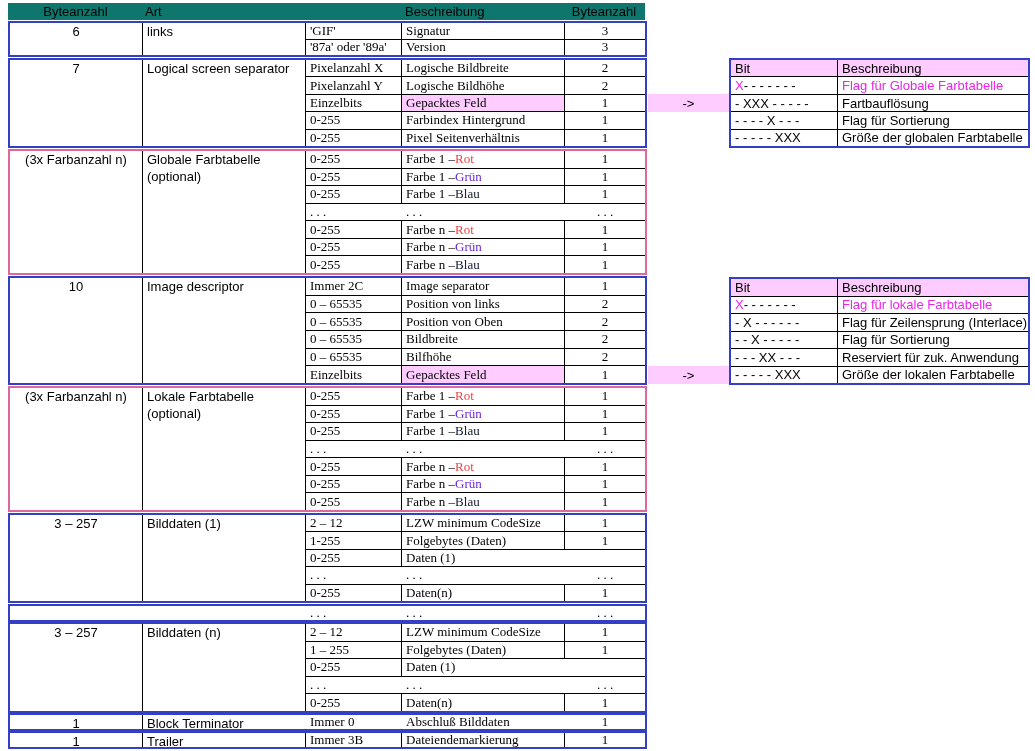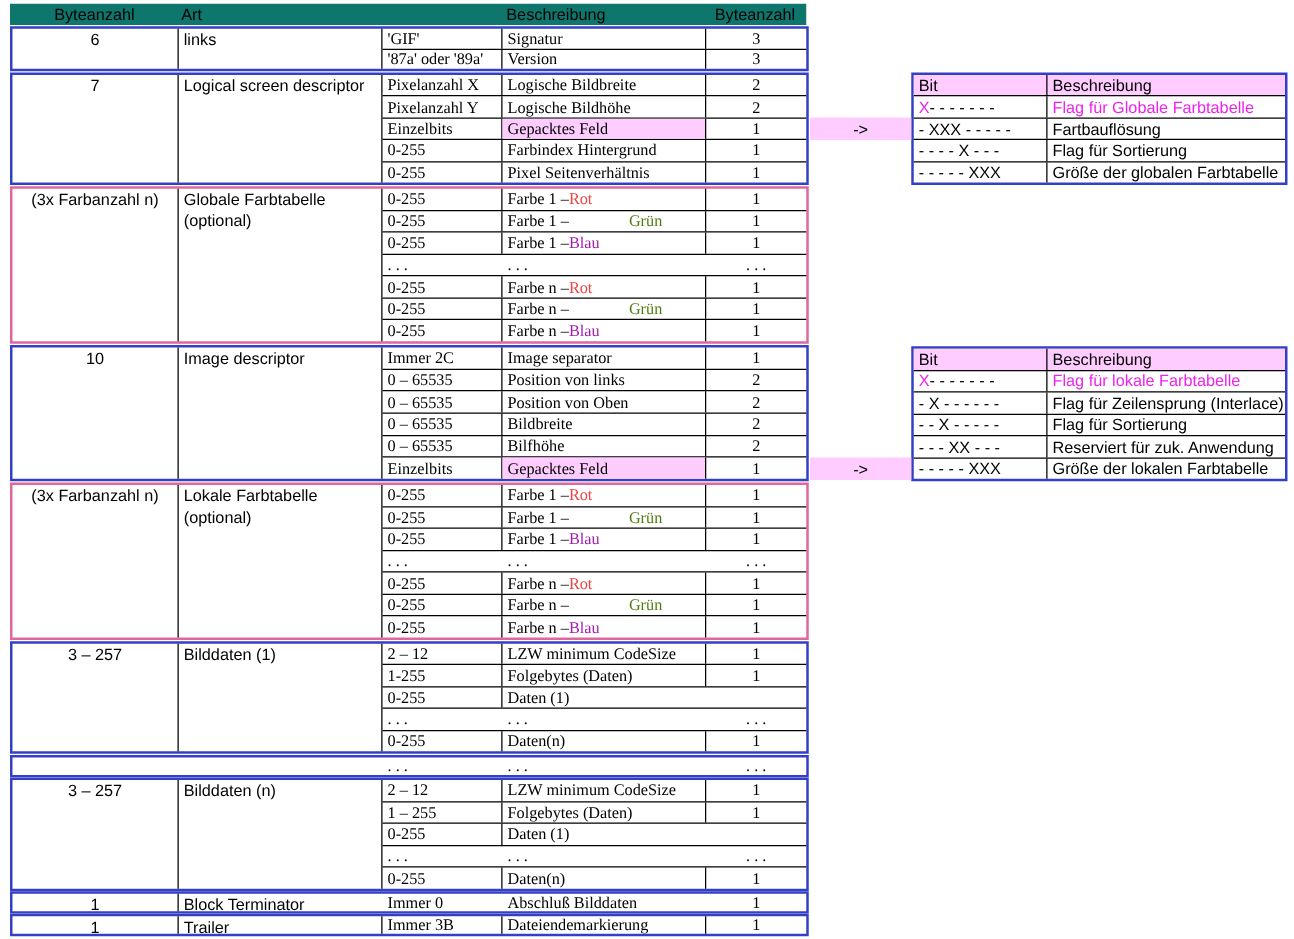--- a/index.html
+++ b/index.html
@@ -29,22 +29,22 @@
   .row > div{display:flex;align-items:center;box-sizing:border-box;overflow:hidden;white-space:nowrap;}
   .c3{width:96px;flex:none;border-right:1px solid #000;padding-left:4px;}
   .c4{width:163px;flex:none;border-right:1px solid #000;padding-left:4px;}
   .c5{flex:1;justify-content:center;}
   .row.noinner .c3,.row.noinner .c4{border-right:none;}
   .row.nob4 .c4{border-right:none;}
   .section.nlb .c1,.section.nlb .c2{border-right:none;}
   .section.nc2 .c2{border-right:none;}
   .hl{background:#FFCCFF;}
   .txt-red{color:#ef4444;}
-  .txt-green{color:#4d7c0f;margin-left:48px;}
-  .txt-blue{color:#a21caf;}
+  .txt-green{color:#6d28d9;}
+  .txt-blue{color:#0f172a;}
   .txt-magenta{color:#EE22EE;}
 
   
   .arrowband{
     position:absolute;left:648px;width:81px;height:18px;background:#FFCCFF;
     display:flex;align-items:center;justify-content:center;
   }
 
   
   .rtable{
@@ -95,21 +95,21 @@
           </div>
           <div class="c5">
             <span>3</span>
           </div>
         </div>
       </div>
     </div>
     <div class="section" style="top: 58px; height: 90px;">
       <div class="c1"><span>7</span></div>
       <div class="c2">
-        <div><span>Logical screen descriptor</span></div>
+        <div><span>Logical screen separator</span></div>
       </div>
       <div class="rows">
         <div class="row">
           <div class="c3">
             <span>Pixelanzahl X</span>
           </div>
           <div class="c4">
             <span>Logische Bildbreite</span>
           </div>
           <div class="c5">

